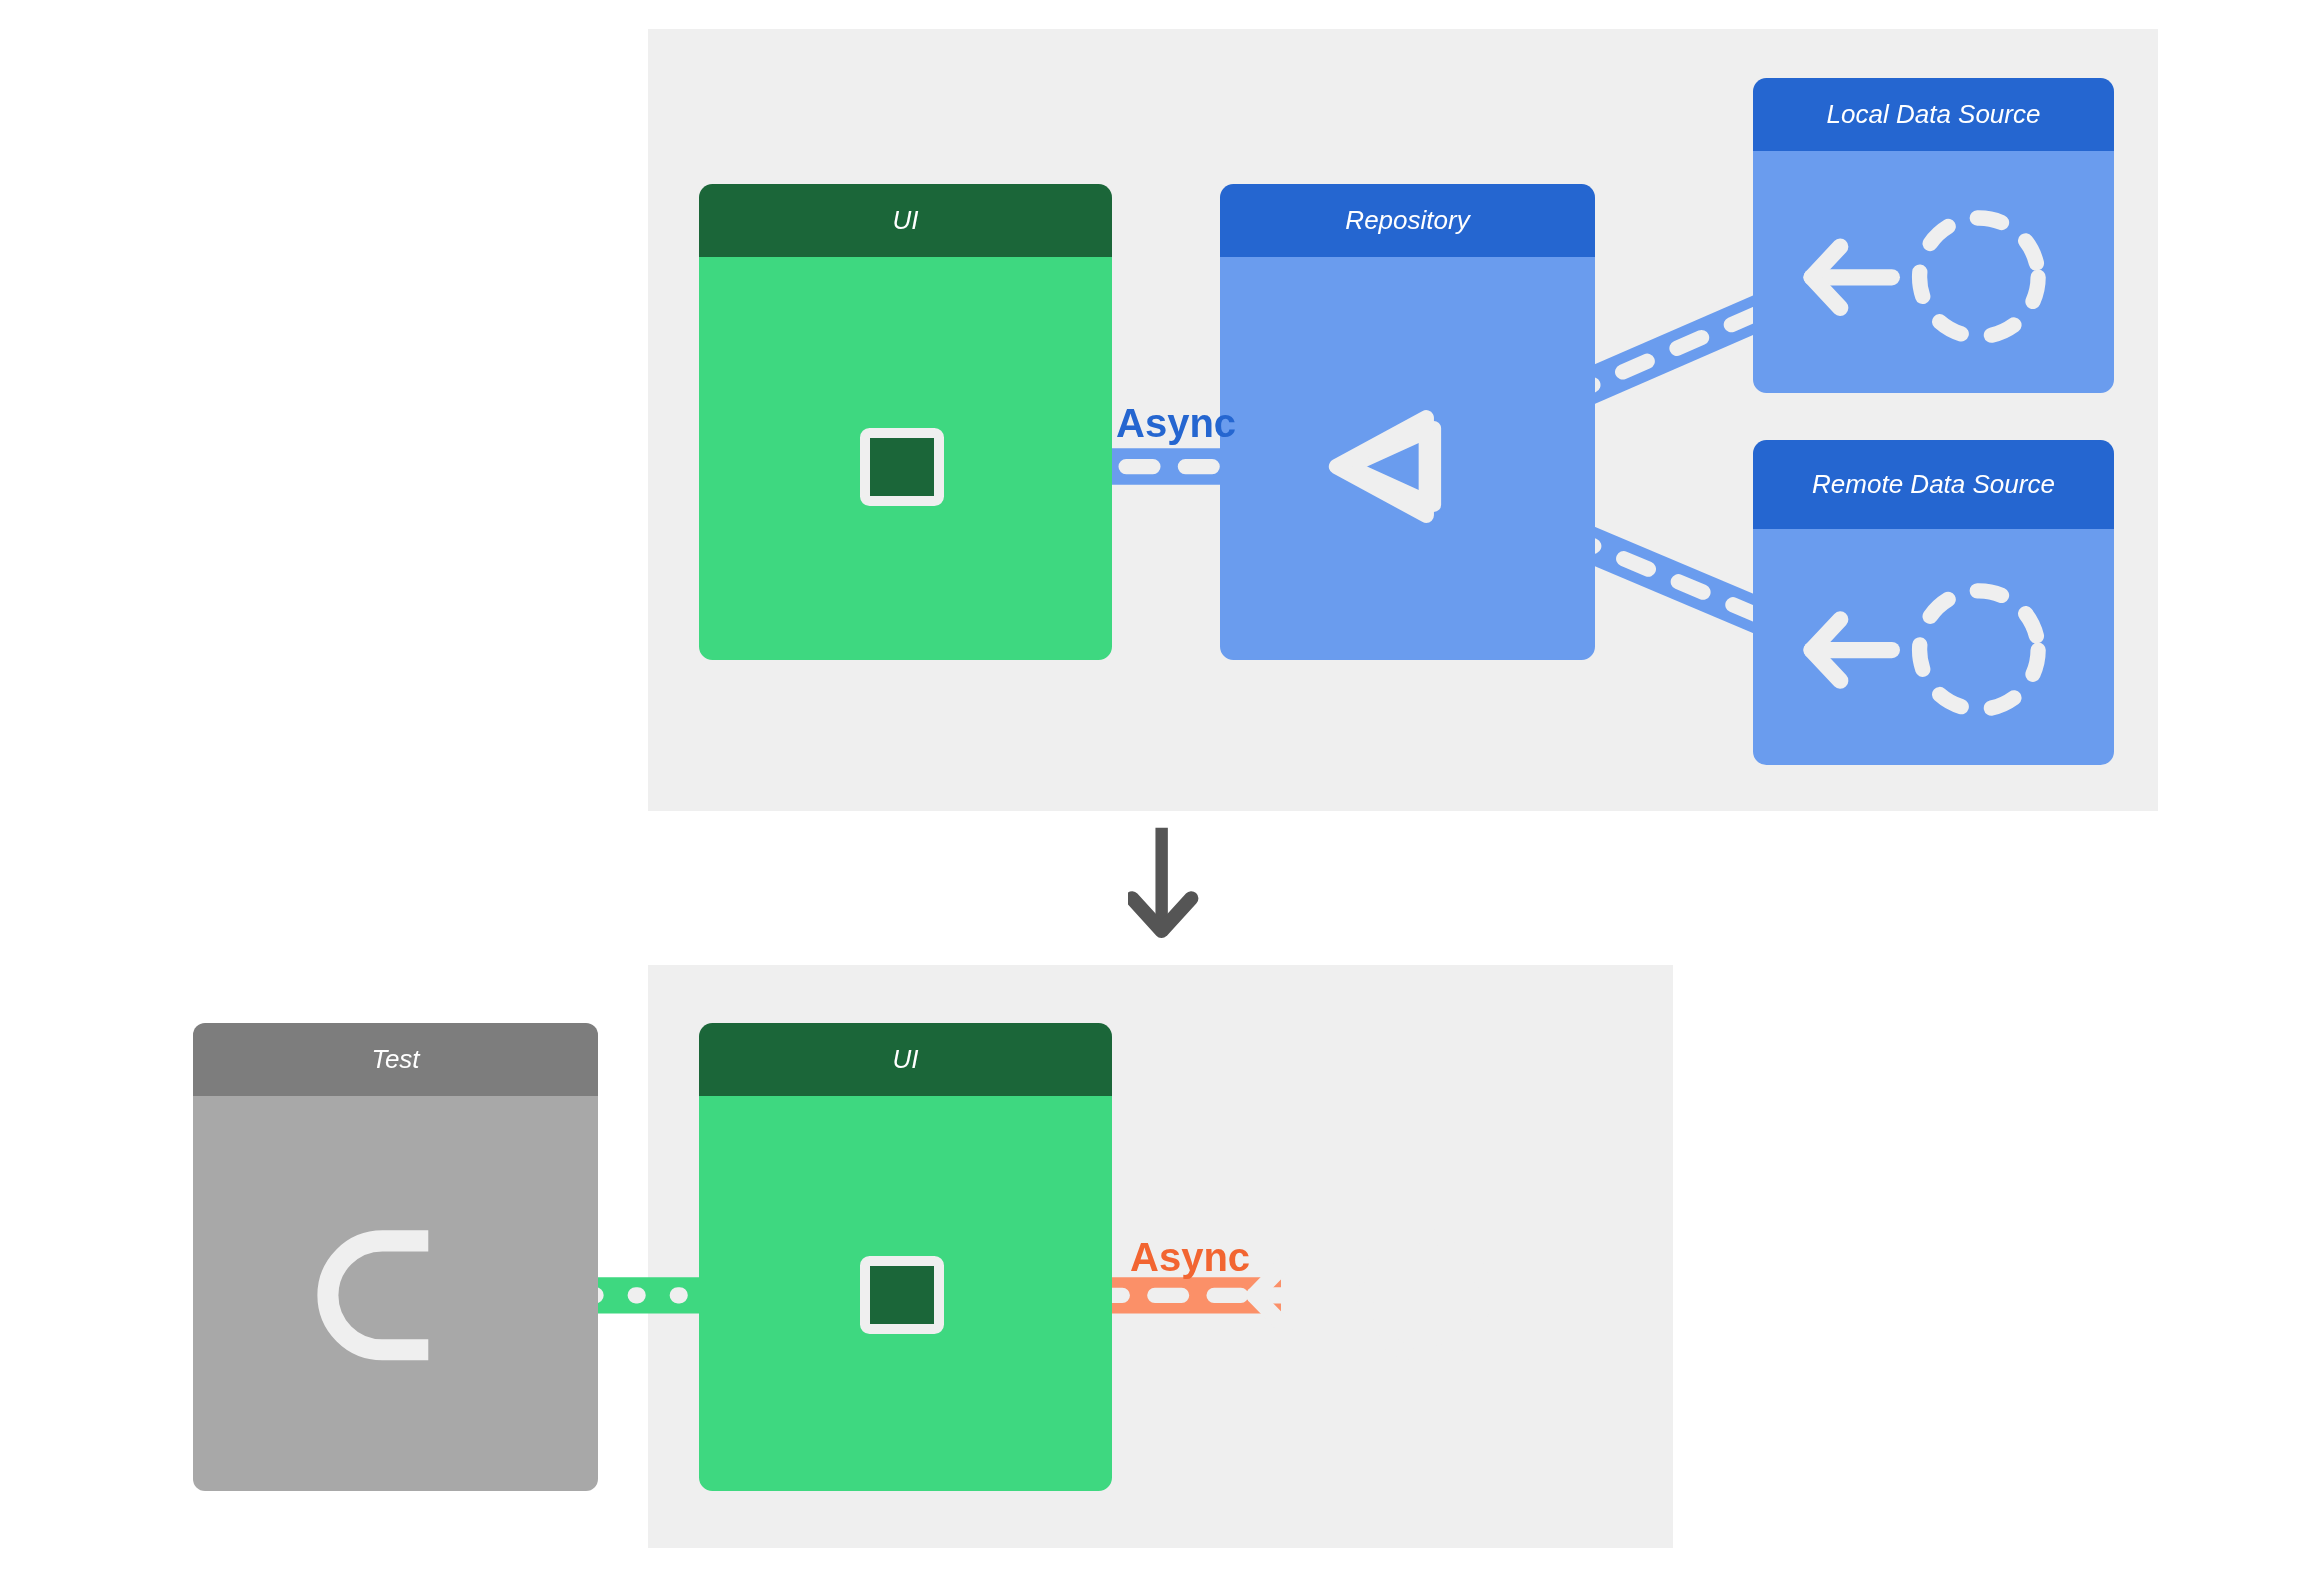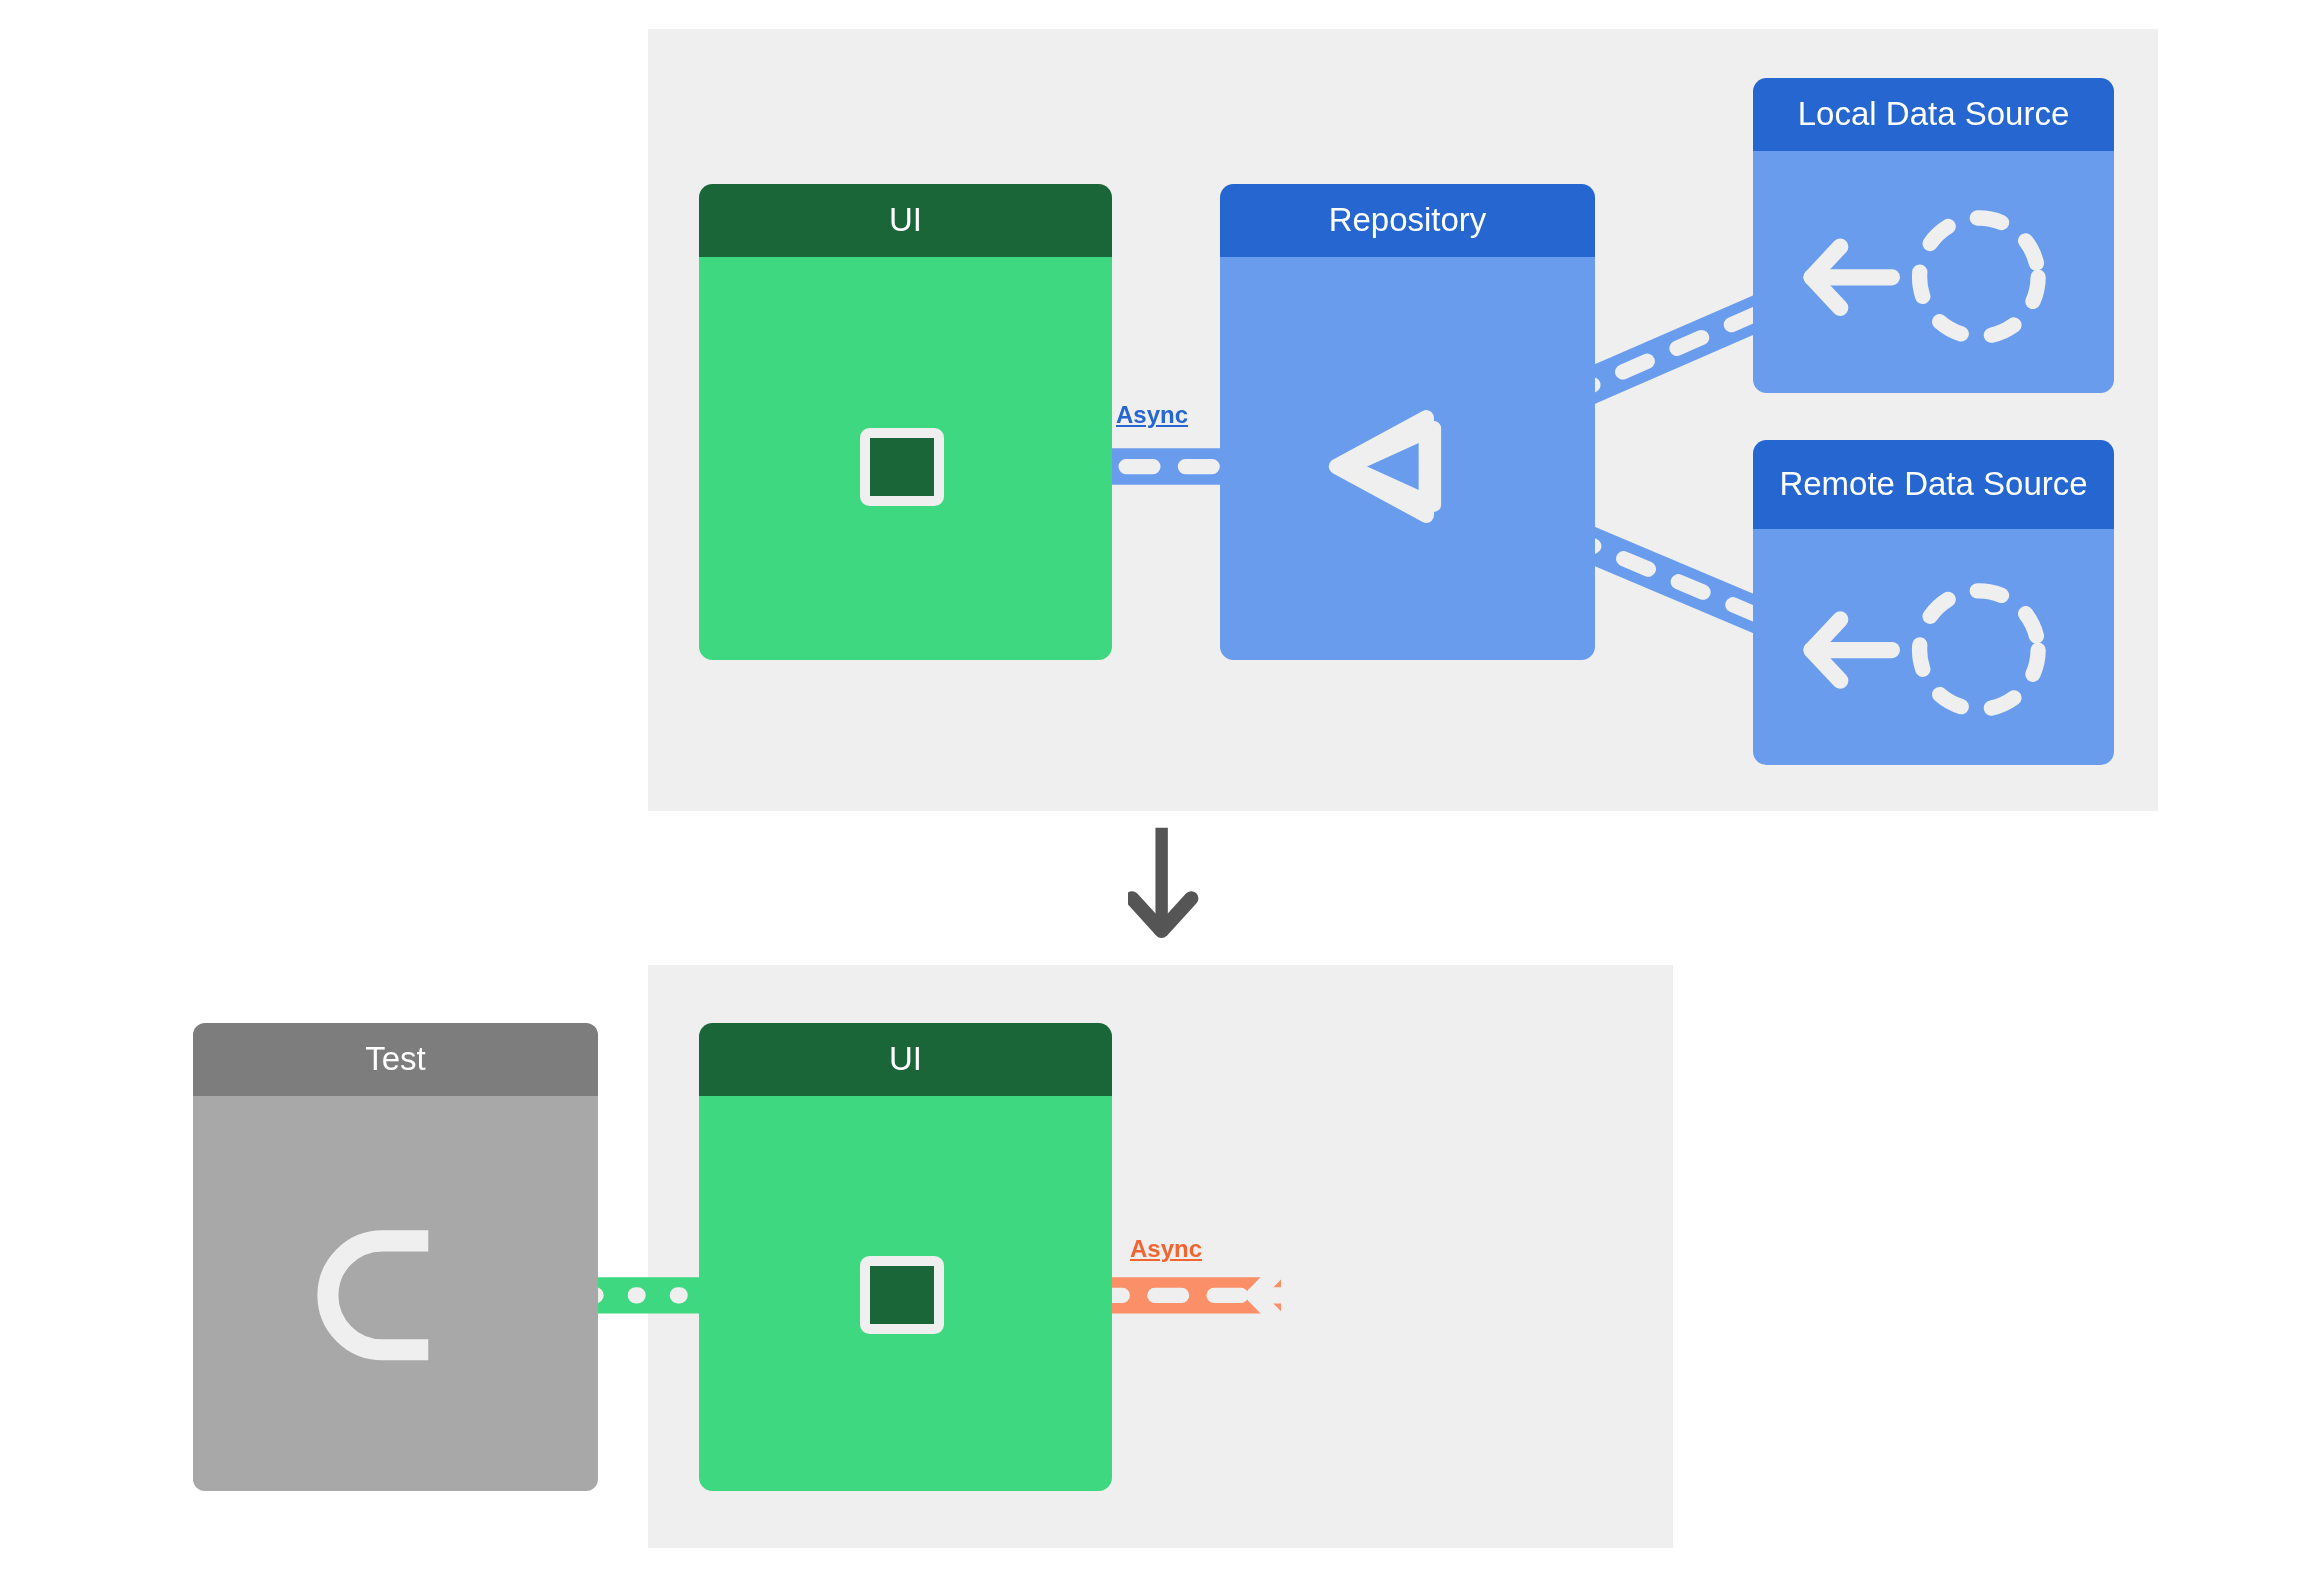--- a/index.html
+++ b/index.html
@@ -20,45 +20,45 @@
     border-radius: 13.4px;
     overflow: hidden;
     display: flex;
     flex-direction: column;
   }
   .card-header {
     flex: none;
     display: flex; align-items: center; justify-content: center;
     text-align: center;
     color: #ffffff;
-    font-size: 33px;
+    font-size: 26px;
     line-height: 1.18;
     padding: 0 9.6px;
+    font-style: italic;
   }
   .card-body { flex: 1 1 auto; position: relative; }
 
   .c-green  .card-header { background: #1b6639; }
   .c-green  .card-body   { background: #3ed880; }
   .c-blue   .card-header { background: #2566d0; }
   .c-blue   .card-body   { background: #6a9cee; }
   .c-orange .card-header { background: #f26531; }
   .c-orange .card-body   { background: #fb9068; }
   .c-grey   .card-header { background: #7d7d7d; }
   .c-grey   .card-body   { background: #a8a8a8; }
 
   
   .edge-svg { position: absolute; left: 0; top: 0; overflow: visible; pointer-events: none; }
 
   
   .edge-label {
     position: absolute;
-    font-size: 24px;
+    font-size: 40px;
     font-weight: bold;
     white-space: nowrap;
-    text-decoration: underline;
   }
   .lbl-async { color: #2566d0; }
   .lbl-sync  { color: #f26531; }
 
   
   .ball {
     position: absolute;
     border-radius: 9.6px;
     background: #1b6639;
     border: 10.5px solid #efefef;

